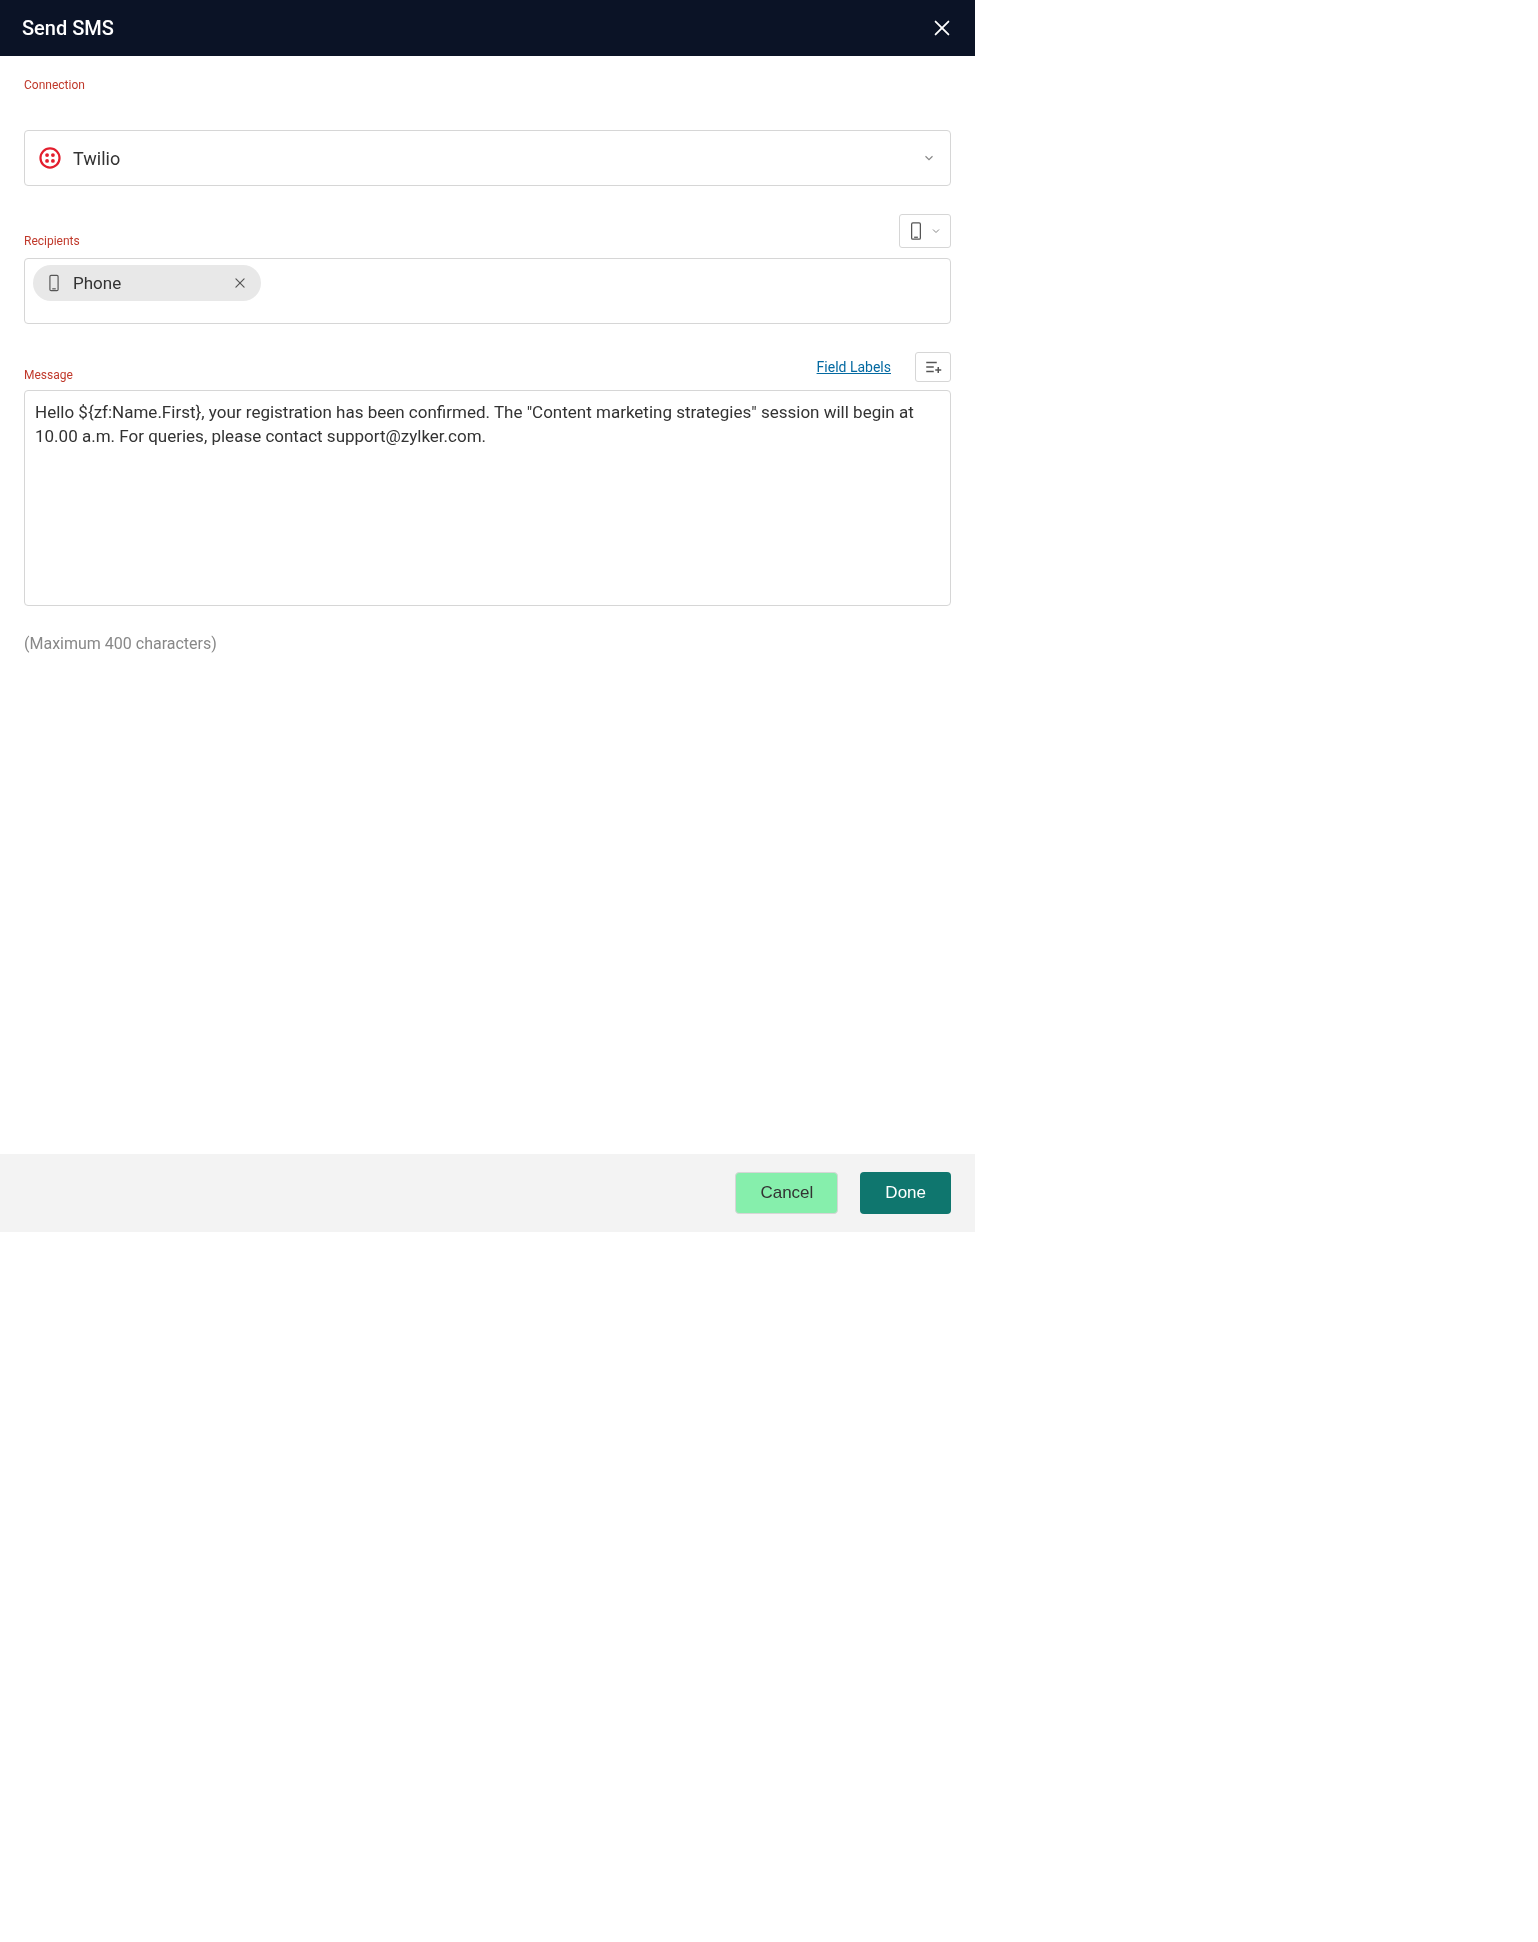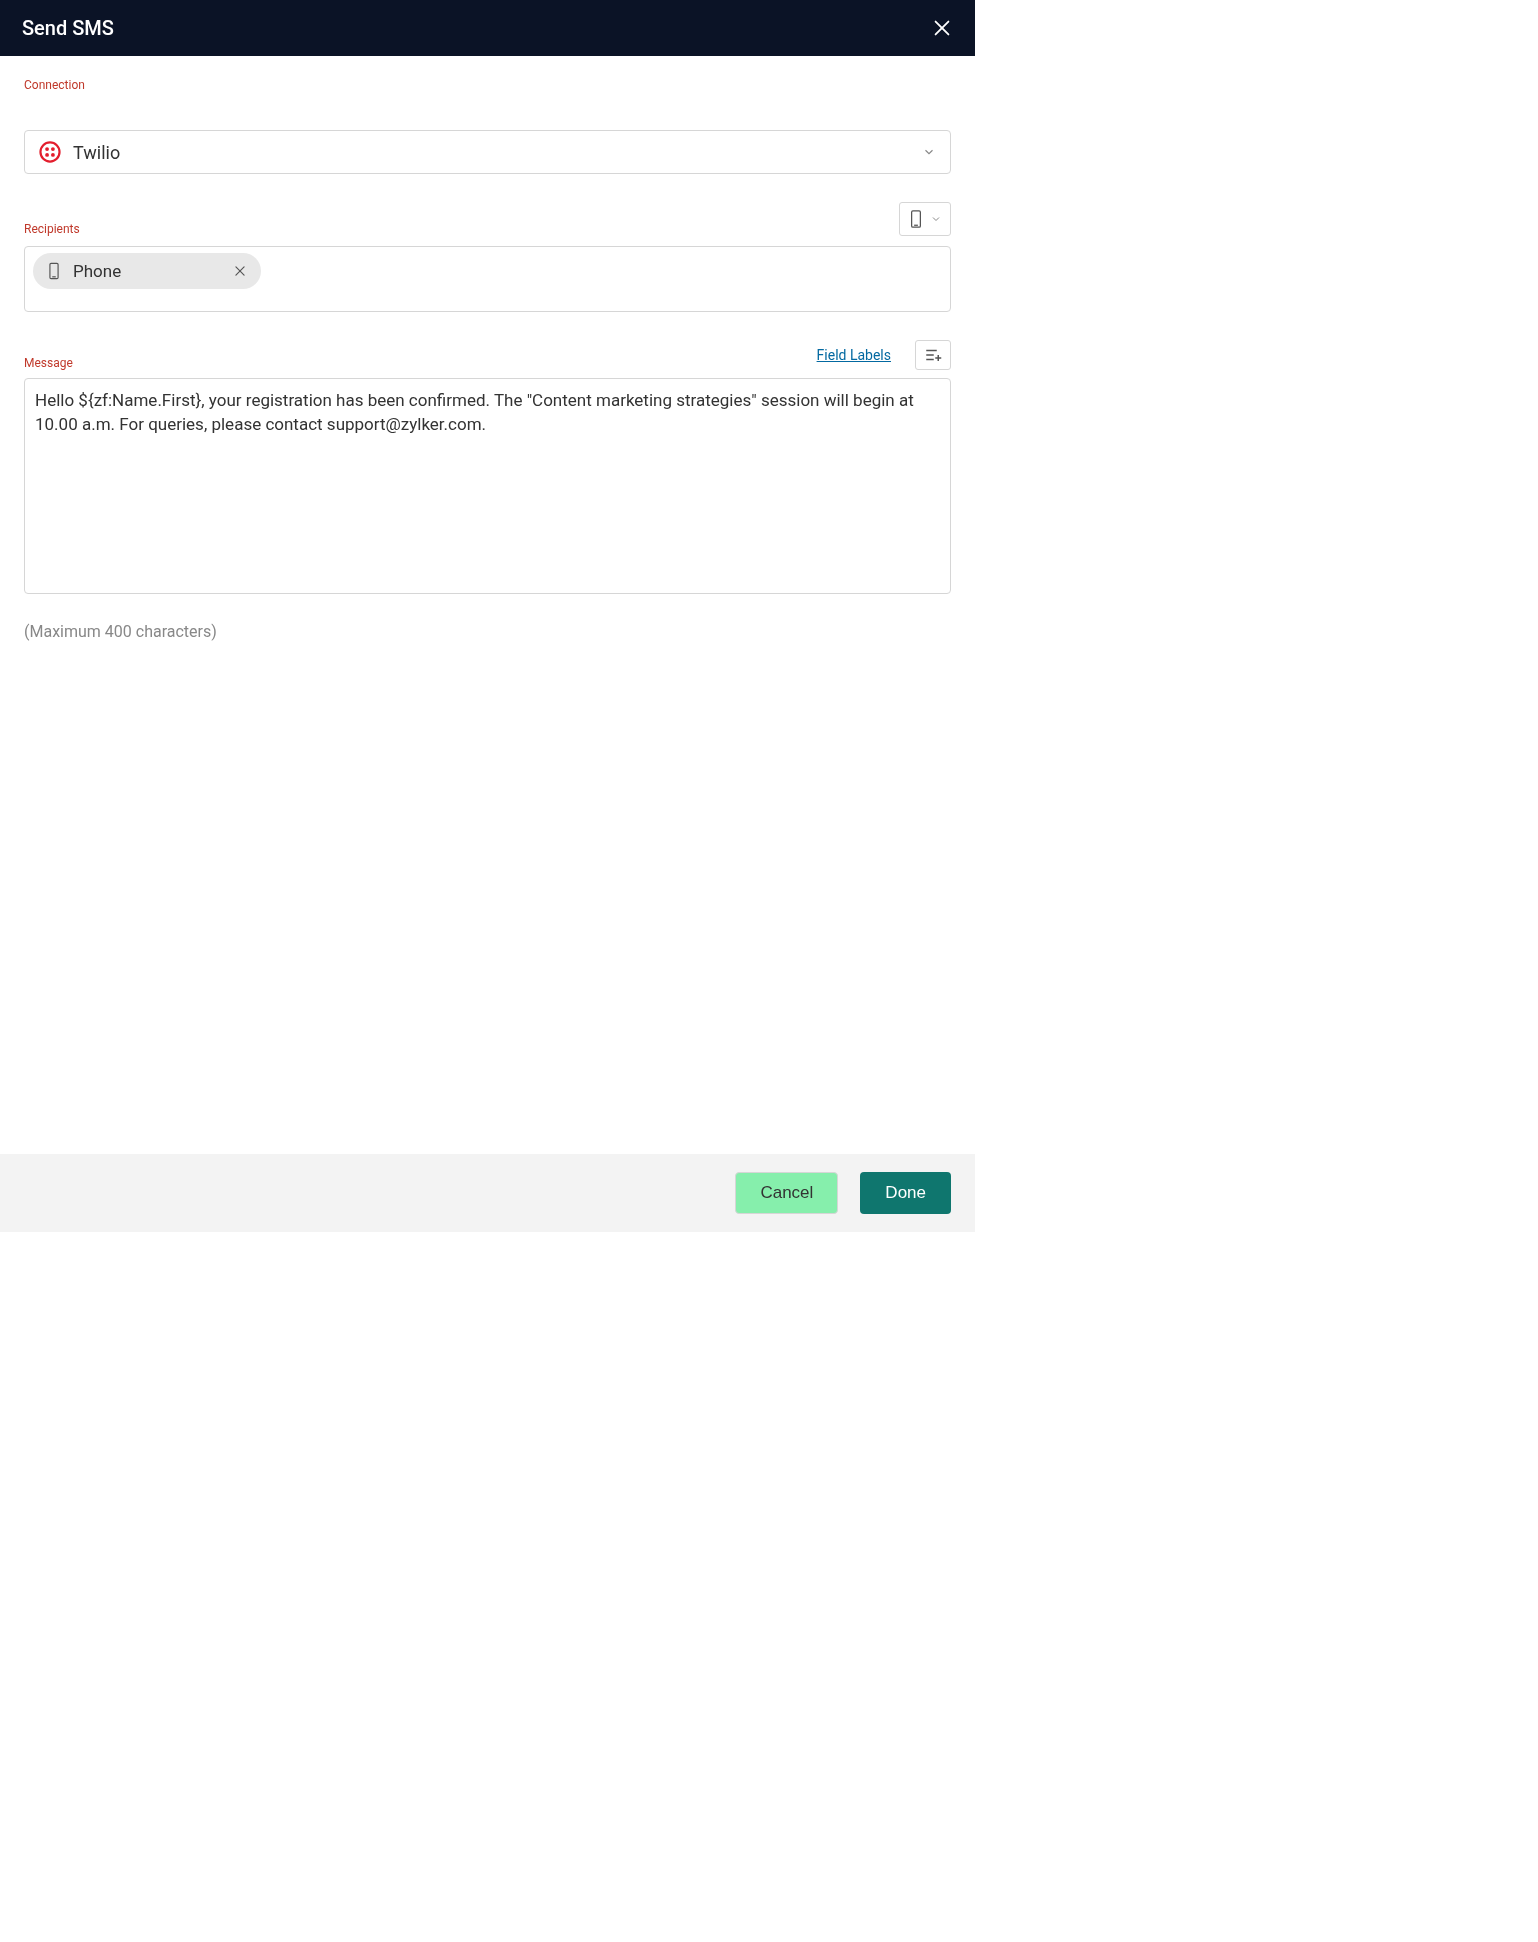--- a/index.html
+++ b/index.html
@@ -49,21 +49,21 @@
       margin-bottom: 8px;
     }
     .section-label {
       color: #c0392b;
       font-size: 12px;
       font-weight: 400;
     }
     .select-box {
       border: 1px solid #d6d6d6;
       border-radius: 4px;
-      padding: 10px 14px;
+      padding: 16px 14px;
       display: flex;
       align-items: center;
       justify-content: space-between;
       cursor: pointer;
       background: #fff;
       margin-top: 38px;
     }
     .select-left {
       display: flex;
       align-items: center;

